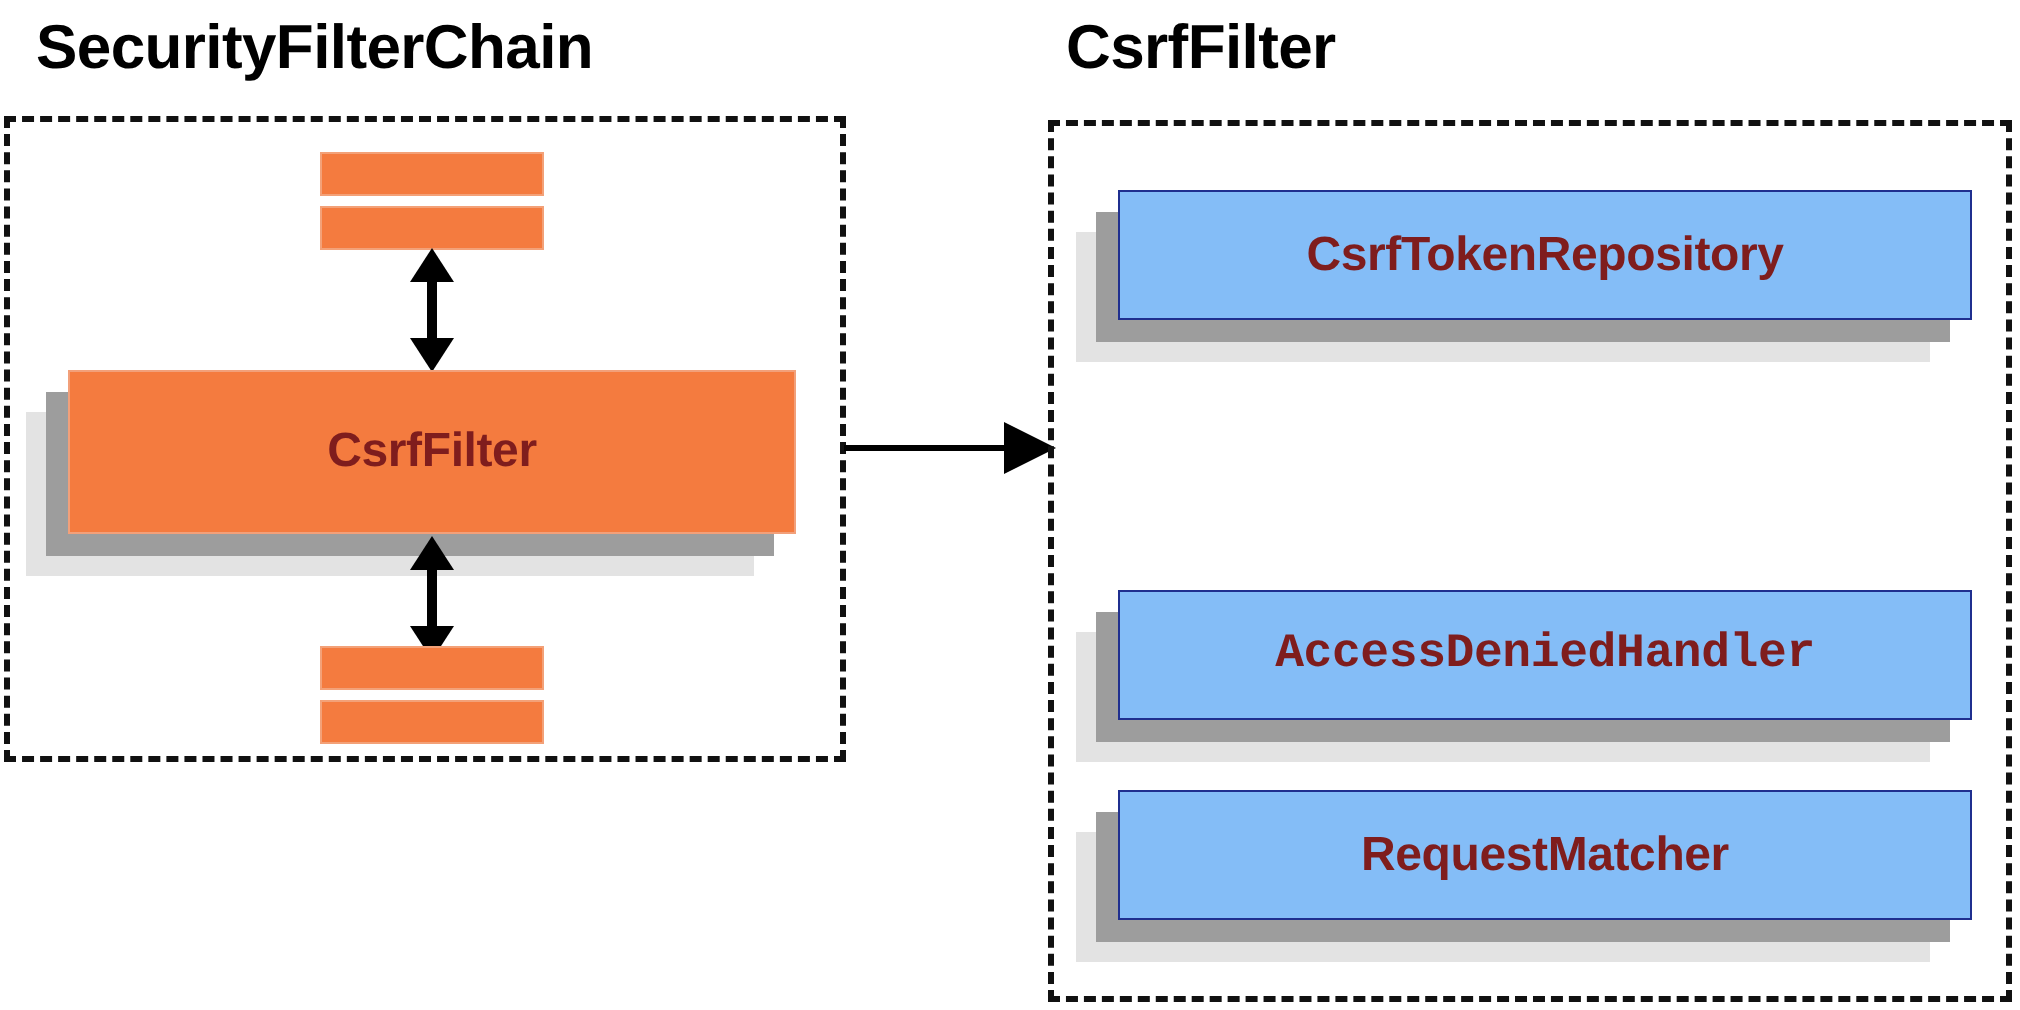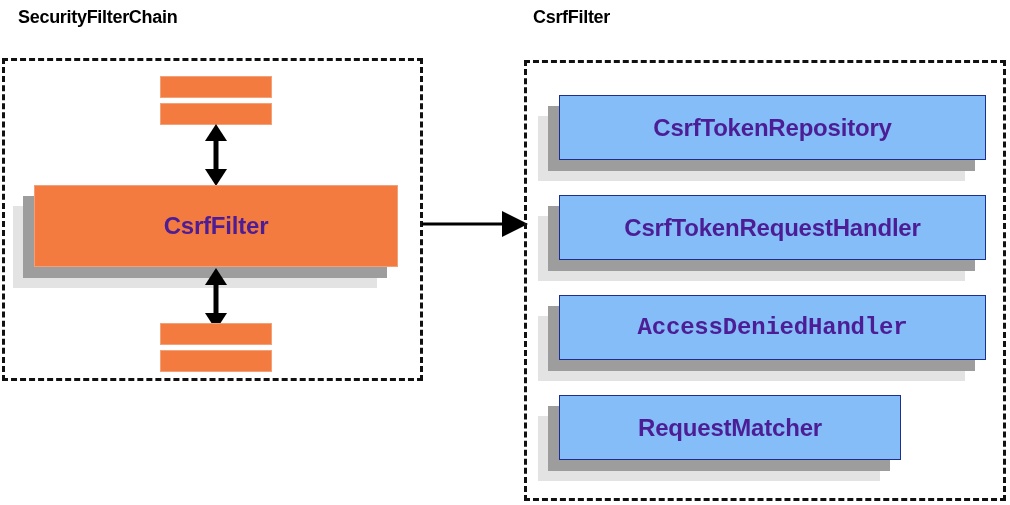--- a/index.html
+++ b/index.html
@@ -12,21 +12,21 @@
     width: 1010px;
     height: 505px;
     background: #ffffff;
     font-family: "Liberation Sans", sans-serif;
     overflow: hidden;
   }
 
   
   .panel-title {
     position: absolute;
-    font-size: 18px;
+    font-size: 31px;
     font-weight: bold;
     color: #000000;
     letter-spacing: -0.3px;
     white-space: nowrap;
     line-height: 1;
   }
   #title-left  { left: 18px;  top: 8px; }
   #title-right { left: 533px; top: 8px; }
 
   
@@ -67,21 +67,21 @@
     width: 100%;
     height: 100%;
     box-sizing: border-box;
     display: flex;
     align-items: center;
     justify-content: center;
   }
   .block .face span {
     font-size: 24px;
     font-weight: bold;
-    color: #4c1d95;
+    color: #7f1d1d;
     letter-spacing: -0.2px;
     white-space: nowrap;
   }
 
   
   .face-orange {
     background: #f47b3f;
     border: 1px solid #f2a07a;
   }
   
@@ -149,37 +149,30 @@
   <div class="dashed-panel" id="panel-right"></div>
 
   <div class="block" style="left:559px; top:95px; width:427px; height:65px;">
     <div class="shadow-far"></div>
     <div class="shadow-near"></div>
     <div class="face face-blue">
       <span>CsrfTokenRepository</span>
     </div>
   </div>
 
-  <div class="block" style="left:559px; top:195px; width:427px; height:65px;">
-    <div class="shadow-far"></div>
-    <div class="shadow-near"></div>
-    <div class="face face-blue">
-      <span>CsrfTokenRequestHandler</span>
-    </div>
-  </div>
 
   <div class="block" style="left:559px; top:295px; width:427px; height:65px;font-family:Liberation Mono, monospace;">
     <div class="shadow-far"></div>
     <div class="shadow-near"></div>
     <div class="face face-blue">
       <span>AccessDeniedHandler</span>
     </div>
   </div>
 
-  <div class="block" style="left:559px; top:395px; width:342px; height:65px;">
+  <div class="block" style="left:559px; top:395px; width:427px; height:65px;">
     <div class="shadow-far"></div>
     <div class="shadow-near"></div>
     <div class="face face-blue">
       <span>RequestMatcher</span>
     </div>
   </div>
 
 </div>
 
 </body></html>

